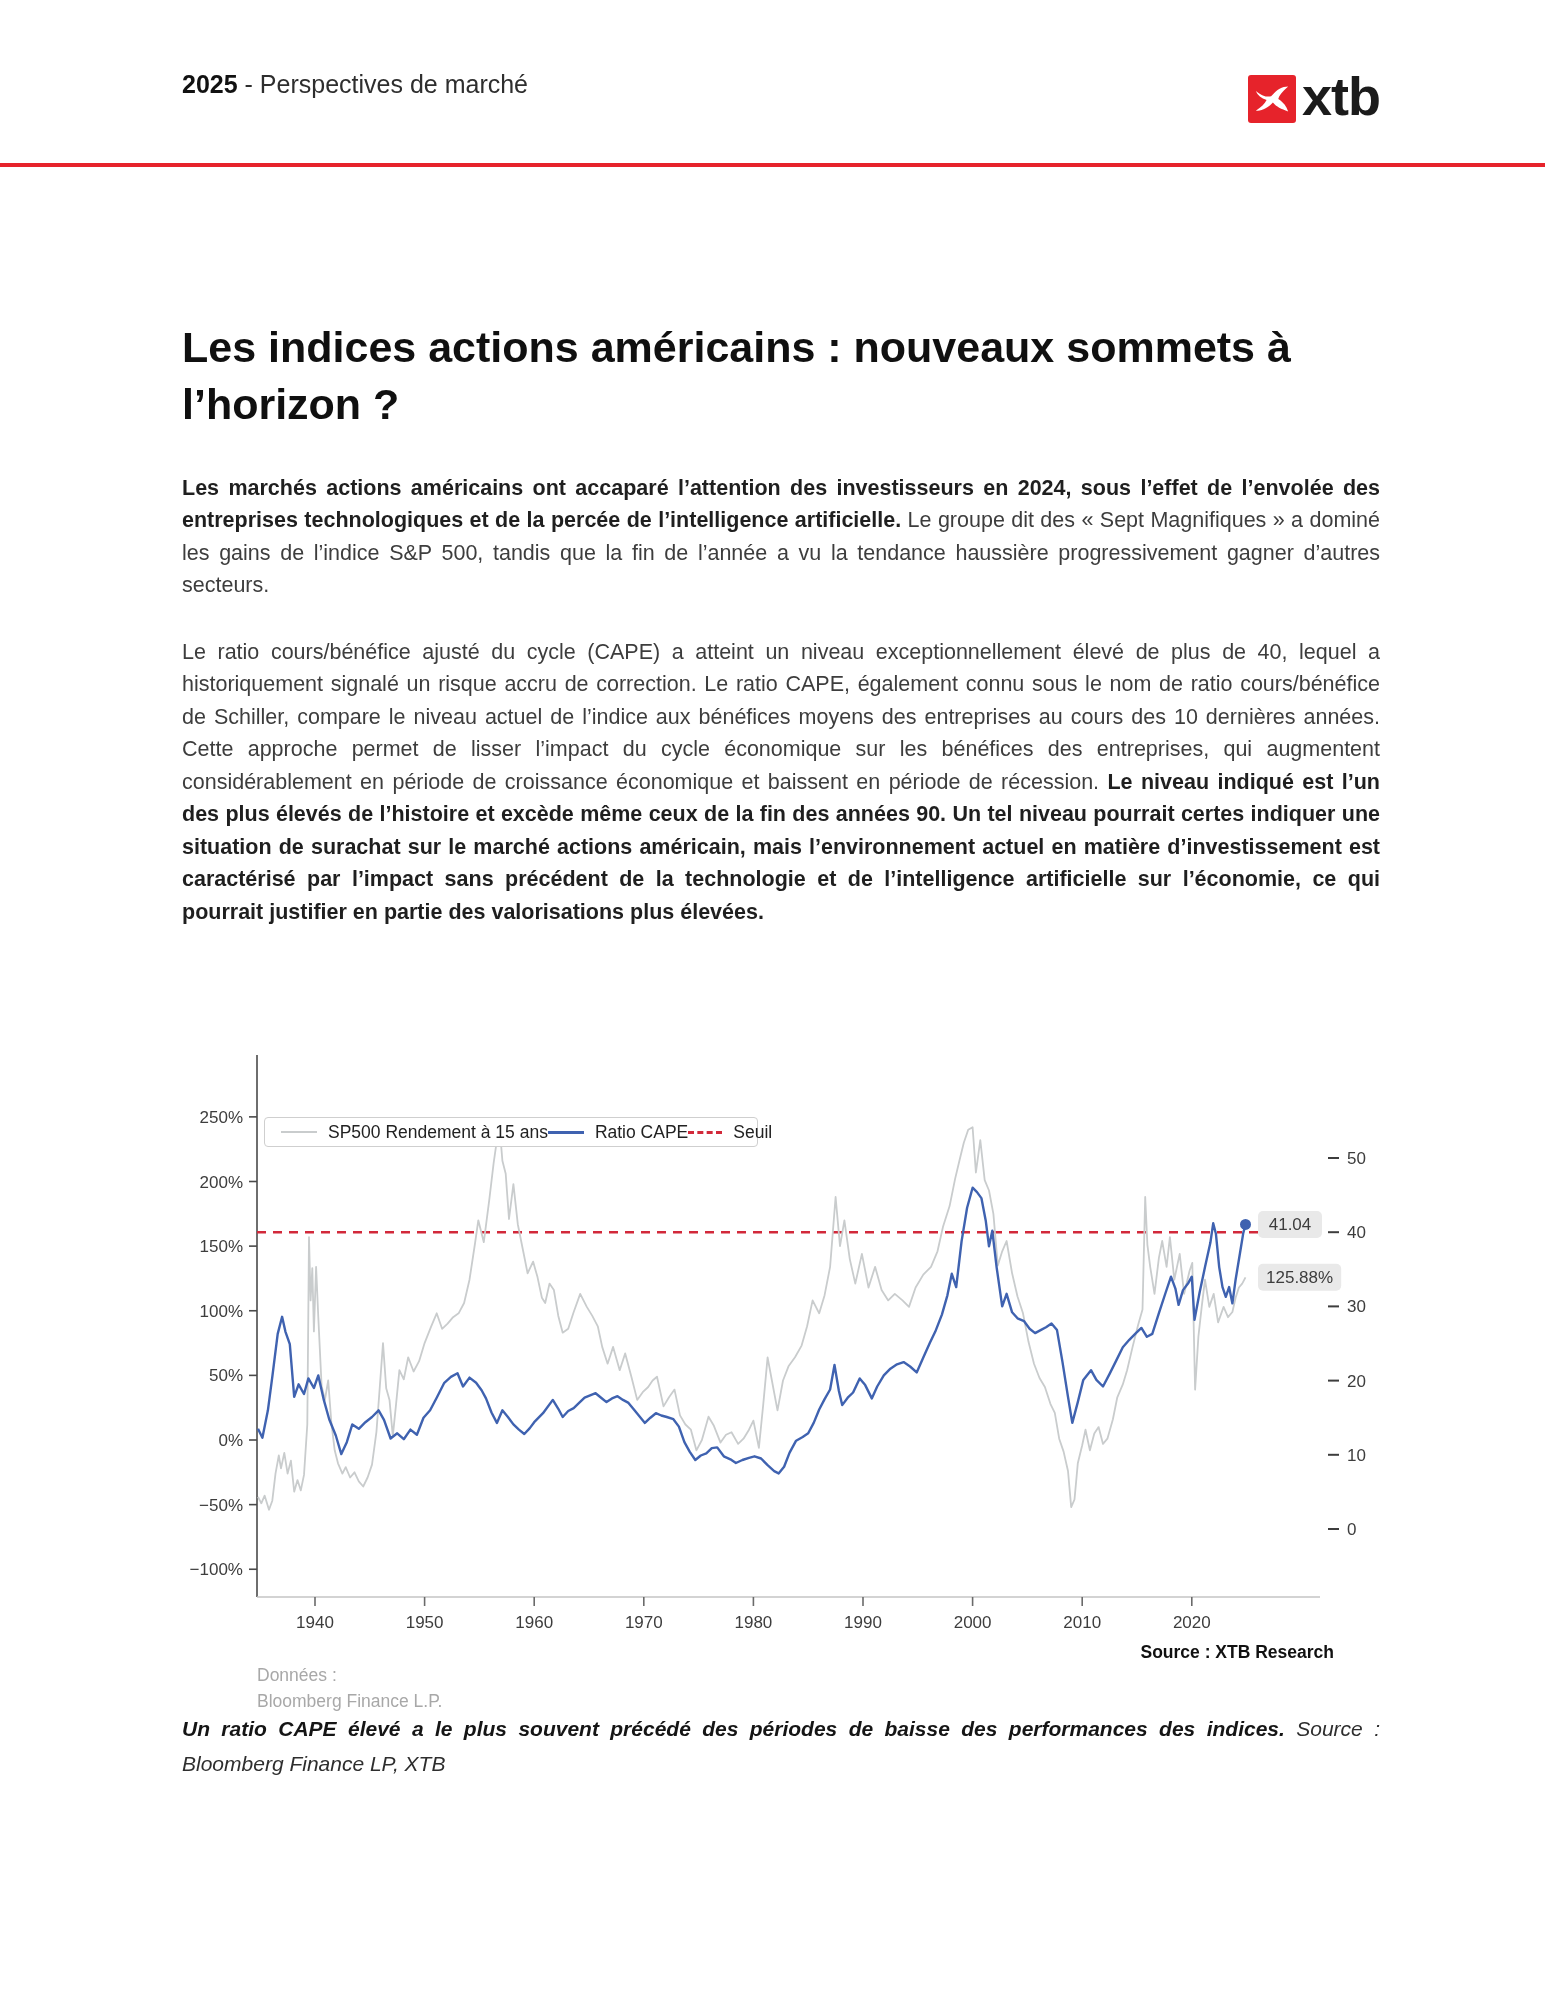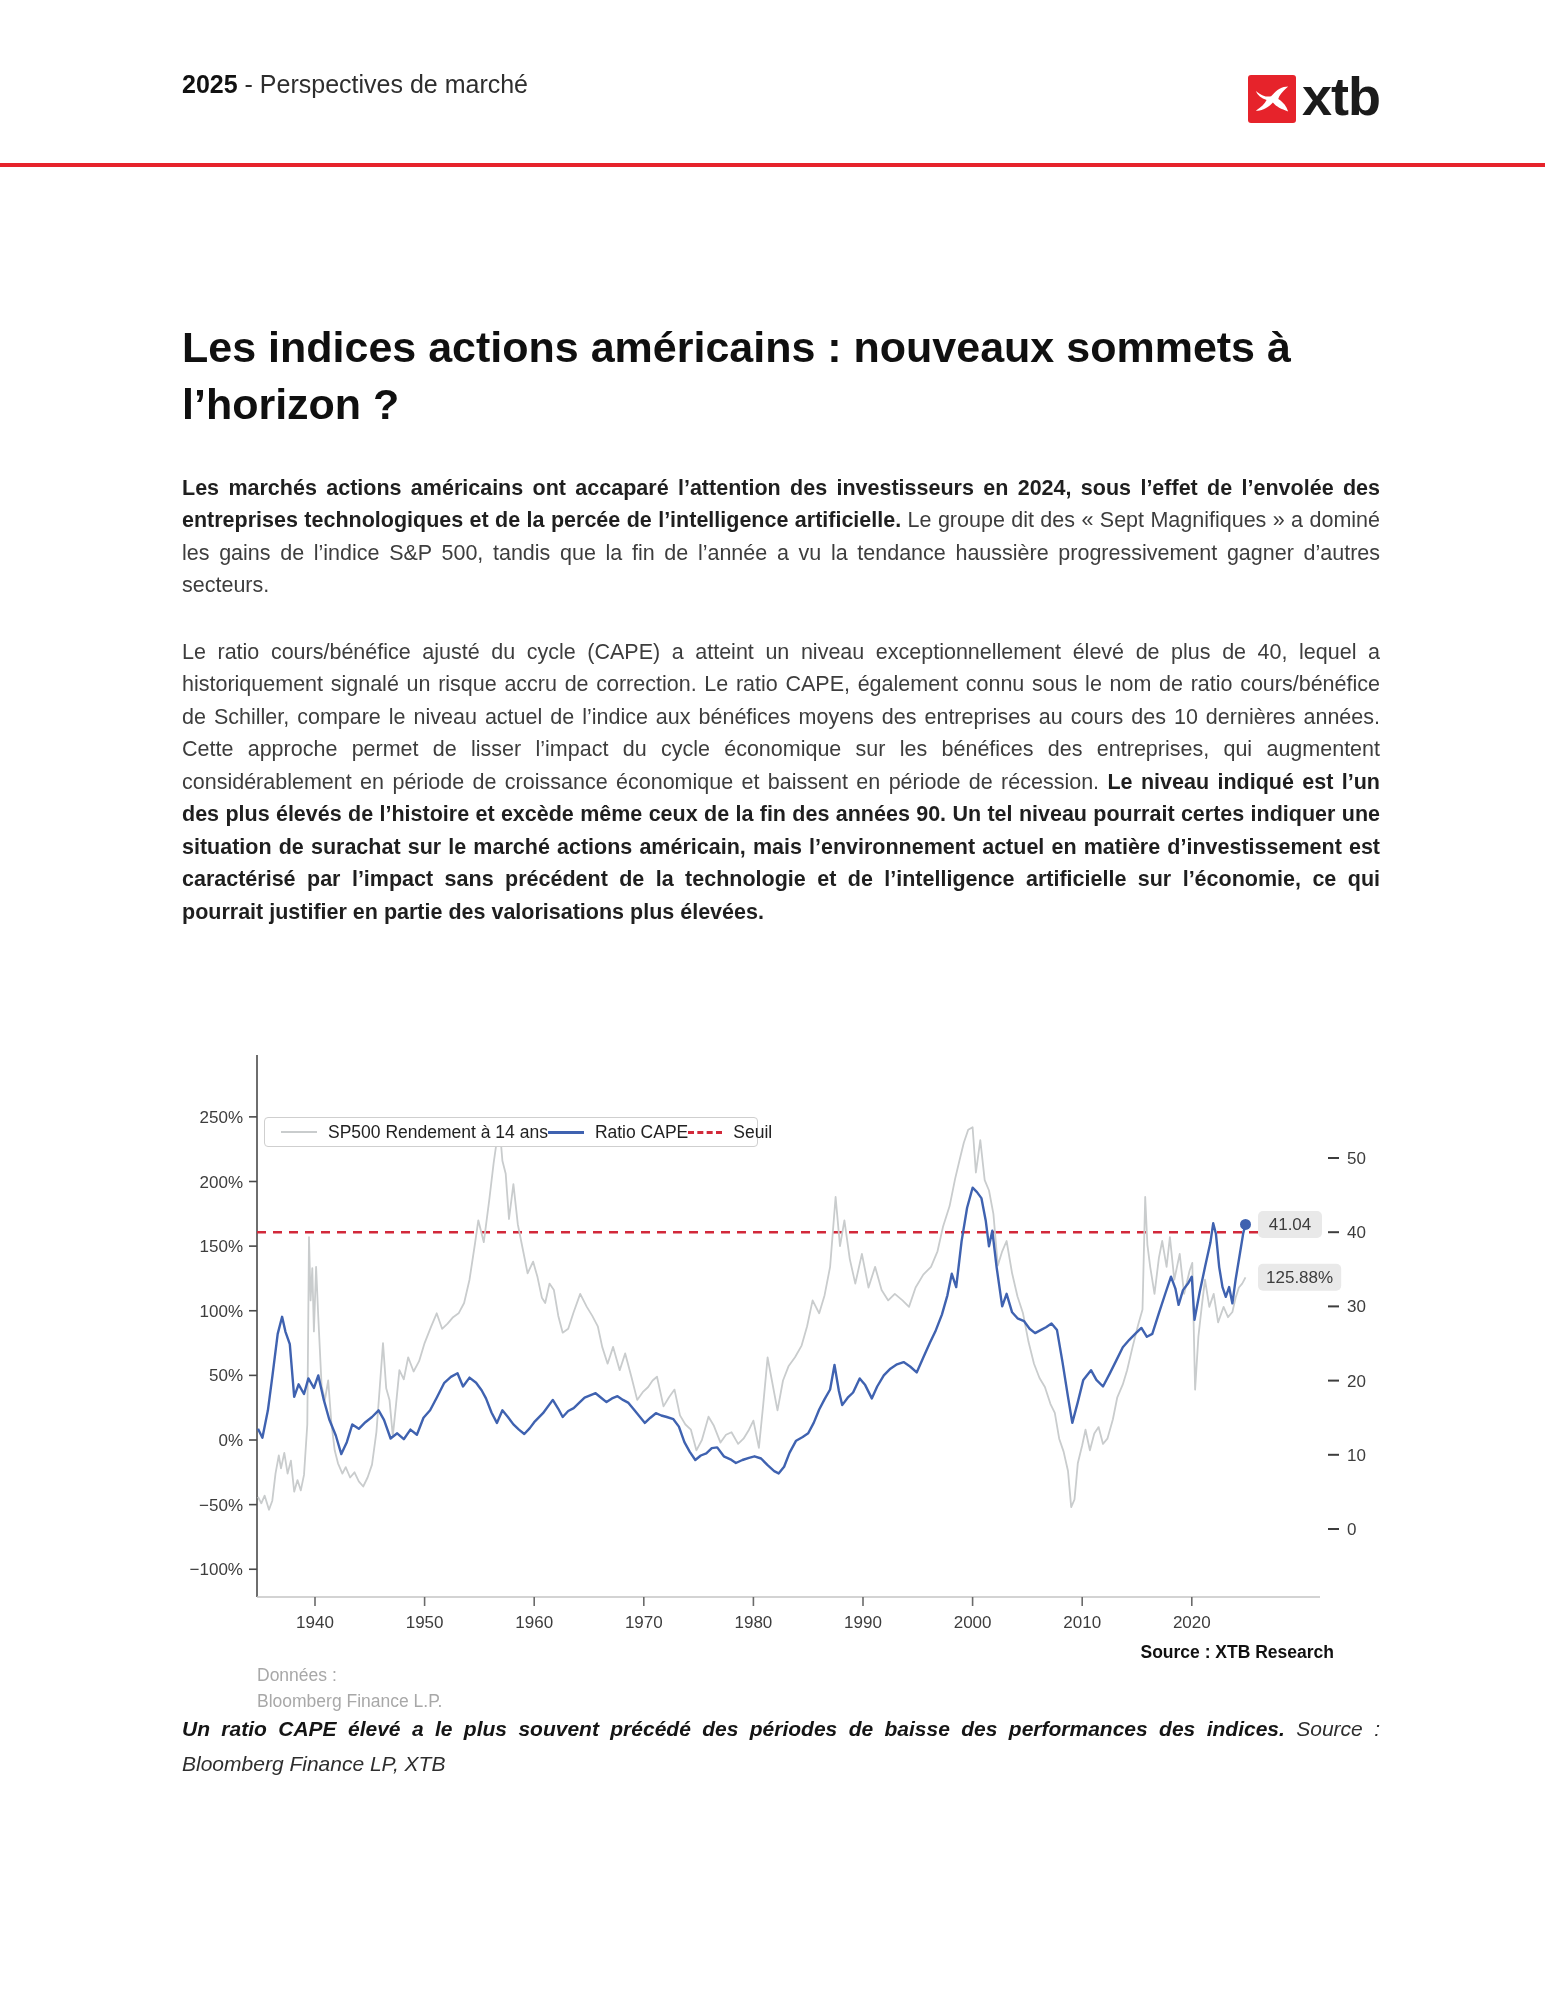--- a/index.html
+++ b/index.html
@@ -134,21 +134,21 @@
         <circle cx="1095.504000000001" cy="194.4832" r="5.5" fill="#3f62b0"></circle>
         <rect x="1108" y="180.9832" width="64" height="27" rx="5" fill="#e9e9e9"></rect>
         <text x="1140" y="199.9832" text-anchor="middle" fill="#1d1d1d">41.04</text>
         <rect x="1108" y="233.80010000000001" width="83.2" height="27" rx="5" fill="#e9e9e9"></rect>
         <text x="1149.6" y="252.80010000000001" text-anchor="middle" fill="#1d1d1d">125.88%</text>
       </svg>
 
     <div class="legend">
       <span class="leg-item">
         <span class="sw sw-sp500"></span>
-        <span class="leg-label">SP500 Rendement à 14 ans</span>
+        <span class="leg-label">SP500 Rendement à 15 ans</span>
       </span>
       <span class="leg-item">
         <span class="sw sw-cape"></span>
         <span class="leg-label">Ratio CAPE</span>
       </span>
       <span class="leg-item">
         <span class="sw sw-seuil"></span>
         <span class="leg-label">Seuil</span>
       </span>
     </div>

